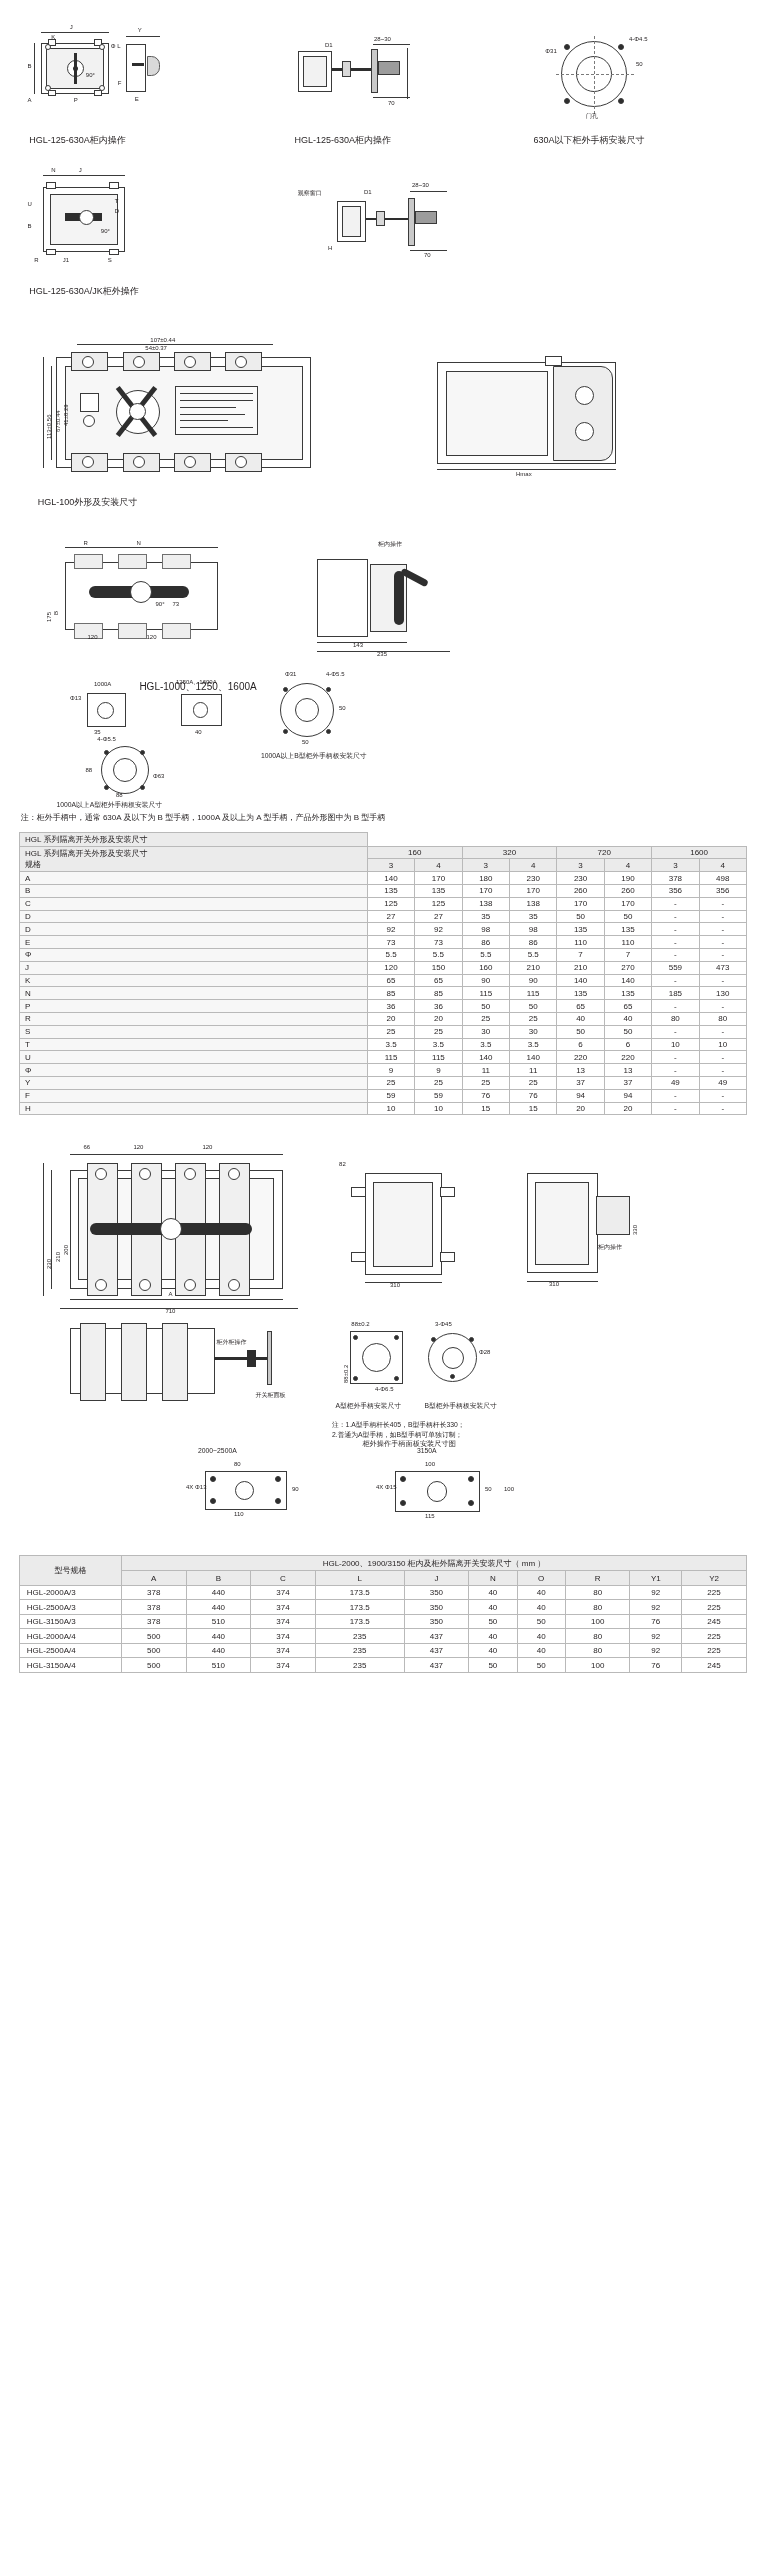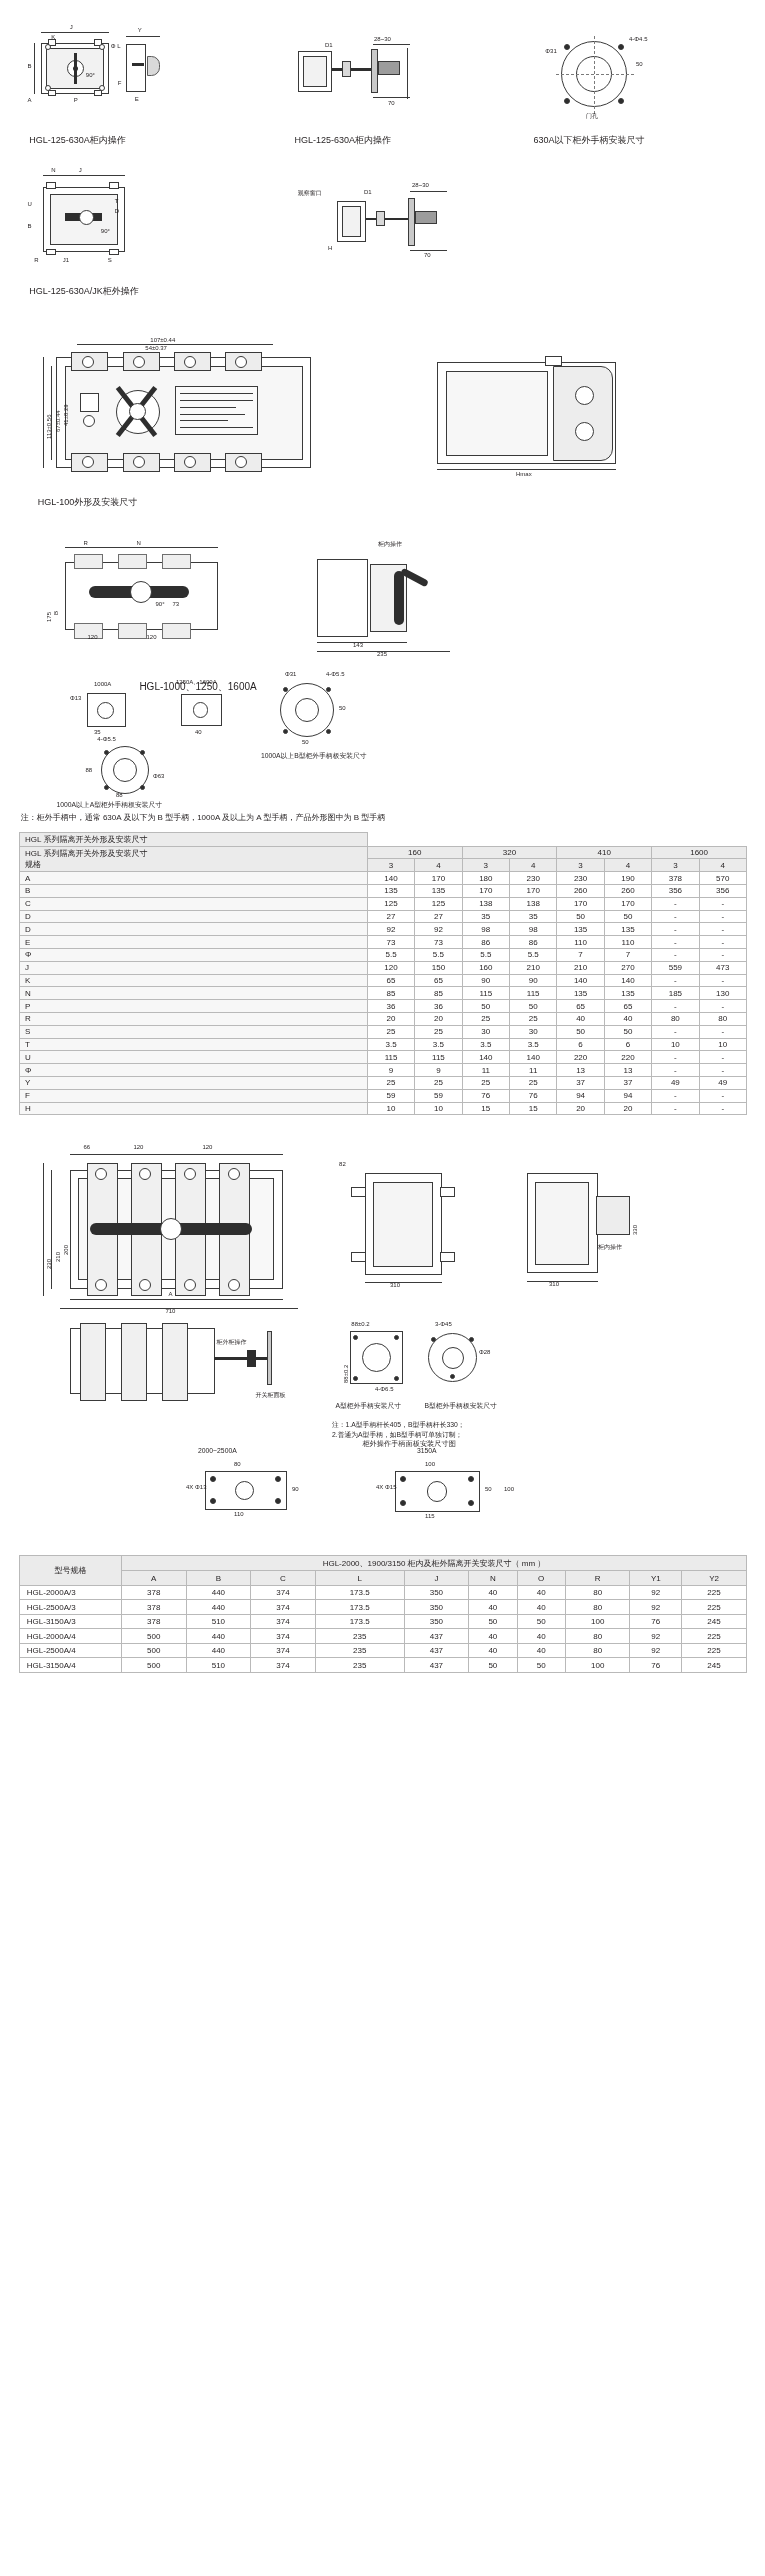--- a/index.html
+++ b/index.html
@@ -321,21 +321,21 @@
       <tbody id="t1body">
           <tr>
             <td class="hd" colspan="2" rowspan="2" style="text-align: left; padding-left: 5.1px;">
               <div style="display:flex;justify-content:space-between;">
                 <span>HGL 系列隔离开关外形及安装尺寸</span>
               </div>
               <div style="text-align:left;">规格</div>
             </td>
             <td class="hd" colspan="2">160</td>
             <td class="hd" colspan="2">320</td>
-            <td class="hd" colspan="2">410</td>
+            <td class="hd" colspan="2">720</td>
             <td class="hd" colspan="2">1600</td>
           </tr>
           <tr>
             <td class="hd">3</td>
             <td class="hd">4</td>
             <td class="hd">3</td>
             <td class="hd">4</td>
             <td class="hd">3</td>
             <td class="hd">4</td>
             <td class="hd">3</td>
@@ -343,21 +343,21 @@
           </tr>
           <tr>
             <td class="lbl" colspan="2" style="text-align: left; padding-left: 5.1px;">A</td>
             <td>140</td>
             <td>170</td>
             <td>180</td>
             <td>230</td>
             <td>230</td>
             <td>190</td>
             <td>378</td>
-            <td>570</td>
+            <td>498</td>
           </tr>
           <tr>
             <td class="lbl" colspan="2" style="text-align: left; padding-left: 5.1px;">B</td>
             <td>135</td>
             <td>135</td>
             <td>170</td>
             <td>170</td>
             <td>260</td>
             <td>260</td>
             <td>356</td>

